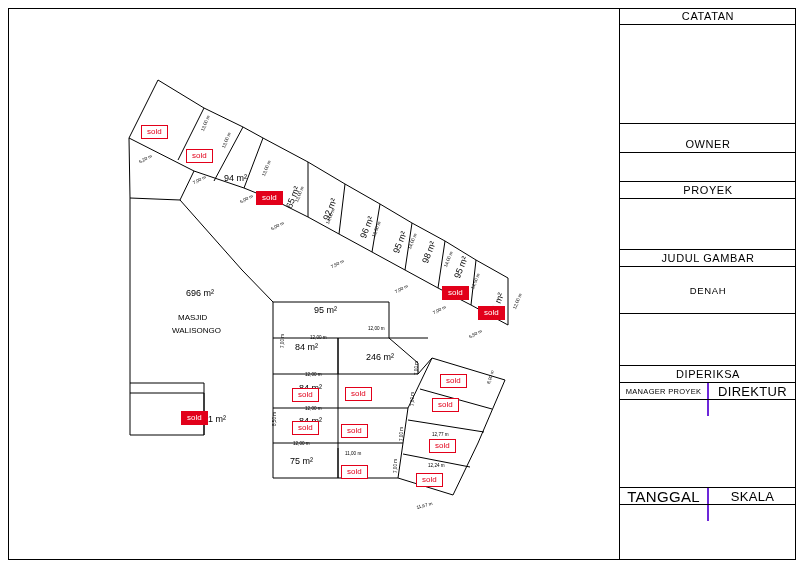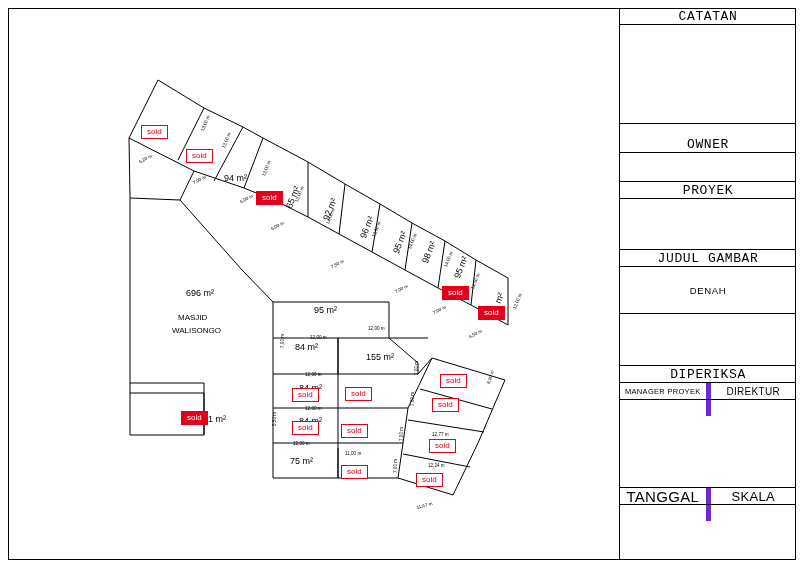--- a/index.html
+++ b/index.html
@@ -9,25 +9,25 @@
   
   .frame{position:absolute;left:8px;top:8px;width:788px;height:552px;border:1px solid #000;box-sizing:border-box;}
 
   
   .plan{position:absolute;left:8px;top:8px;width:612px;height:552px;box-sizing:border-box;border-right:1px solid #000;}
   .plan svg{position:absolute;left:0;top:0;}
 
   
   .titleblock{position:absolute;left:620px;top:8px;width:176px;height:552px;box-sizing:border-box;}
   .tb-row{position:absolute;left:0;width:176px;box-sizing:border-box;border-bottom:1px solid #000;}
-  .tb-head{display:flex;align-items:center;justify-content:center;font-size:13px;letter-spacing:.6px;height:16px;font-family:Liberation Mono, monospace;}
+  .tb-head{display:flex;align-items:center;justify-content:center;font-size:11px;letter-spacing:.6px;height:16px;}
   .tb-blank{}
   .tb-split{position:absolute;left:0;width:176px;display:flex;box-sizing:border-box;border-bottom:1px solid #000;}
   .tb-split > div{flex:1;display:flex;align-items:center;justify-content:center;font-size:7.5px;letter-spacing:.3px;height:16px;}
-  .tb-split > div:first-child{border-right:5px solid #6d28d9;}
+  .tb-split > div:first-child{border-right:2px solid #6d28d9;}
   .tb-center{display:flex;align-items:center;justify-content:center;font-size:9.5px;letter-spacing:.6px;}
 
   
   .lbl{position:absolute;font-size:8px;white-space:nowrap;}
   .lbl-area{position:absolute;font-size:9px;white-space:nowrap;}
   .dim{position:absolute;font-size:4.6px;color:#000;white-space:nowrap;}
   .sold{position:absolute;border:1px solid #e2001a;color:#e2001a;font-size:8px;
         padding:1px 5px;background:#fff;white-space:nowrap;line-height:10px;}
   .sold.filled{background:#e2001a;color:#ffffff;border-color:#e2001a;}
   .rot{transform-origin:left top;}
@@ -95,21 +95,21 @@
     <div id="dyn">
         <div class="lbl-area rot" style="left: 216px; top: 165px;">94 m²</div>
         <div class="lbl-area rot" style="left: 276px; top: 198px; transform: rotate(-68deg);">65 m²</div>
         <div class="lbl-area rot" style="left: 313px; top: 210px; transform: rotate(-68deg);">92 m²</div>
         <div class="lbl-area rot" style="left: 350px; top: 228px; transform: rotate(-68deg);">96 m²</div>
         <div class="lbl-area rot" style="left: 383px; top: 243px; transform: rotate(-68deg);">95 m²</div>
         <div class="lbl-area rot" style="left: 412px; top: 253px; transform: rotate(-68deg);">98 m²</div>
         <div class="lbl-area rot" style="left: 444px; top: 268px; transform: rotate(-68deg);">95 m²</div>
         <div class="lbl-area rot" style="left: 482px; top: 300px; transform: rotate(-68deg);">1 m²</div>
         <div class="lbl-area rot" style="left: 306px; top: 297px;">95 m²</div>
-        <div class="lbl-area rot" style="left: 358px; top: 344px;">155 m²</div>
+        <div class="lbl-area rot" style="left: 358px; top: 344px;">246 m²</div>
         <div class="lbl-area rot" style="left: 287px; top: 334px;">84 m²</div>
         <div class="lbl-area rot" style="left: 291px; top: 375px;">84 m²</div>
         <div class="lbl-area rot" style="left: 291px; top: 408px;">84 m²</div>
         <div class="lbl-area rot" style="left: 282px; top: 448px;">75 m²</div>
         <div class="lbl-area rot" style="left: 195px; top: 406px;">91 m²</div>
         <div class="dim rot" style="left: 130px; top: 152px; transform: rotate(-28deg);">6,20 m</div>
         <div class="dim rot" style="left: 184px; top: 173px; transform: rotate(-28deg);">7,00 m</div>
         <div class="dim rot" style="left: 231px; top: 192px; transform: rotate(-28deg);">6,00 m</div>
         <div class="dim rot" style="left: 262px; top: 219px; transform: rotate(-28deg);">6,00 m</div>
         <div class="dim rot" style="left: 322px; top: 257px; transform: rotate(-28deg);">7,50 m</div>
@@ -175,21 +175,21 @@
 
     <div class="tb-row tb-blank" style="top:323px;height:35px;"></div>
 
     <div class="tb-row tb-head" style="top:358px;height:17px;text-align:center;">DIPERIKSA</div>
 
     <div class="tb-split" style="top:375px;height:17px;">
       <div>
           <span>MANAGER PROYEK</span>
         </div>
       <div>
-          <span style="font-size:10px">DIREKTUR</span>
+          <span style="font-size:13px">DIREKTUR</span>
         </div>
     </div>
     <div class="tb-split" style="top:392px;height:88px;">
       <div></div>
       <div></div>
     </div>
 
     <div class="tb-split" style="top:480px;height:17px;">
       <div>
           <span style="font-size:15px">TANGGAL</span>

